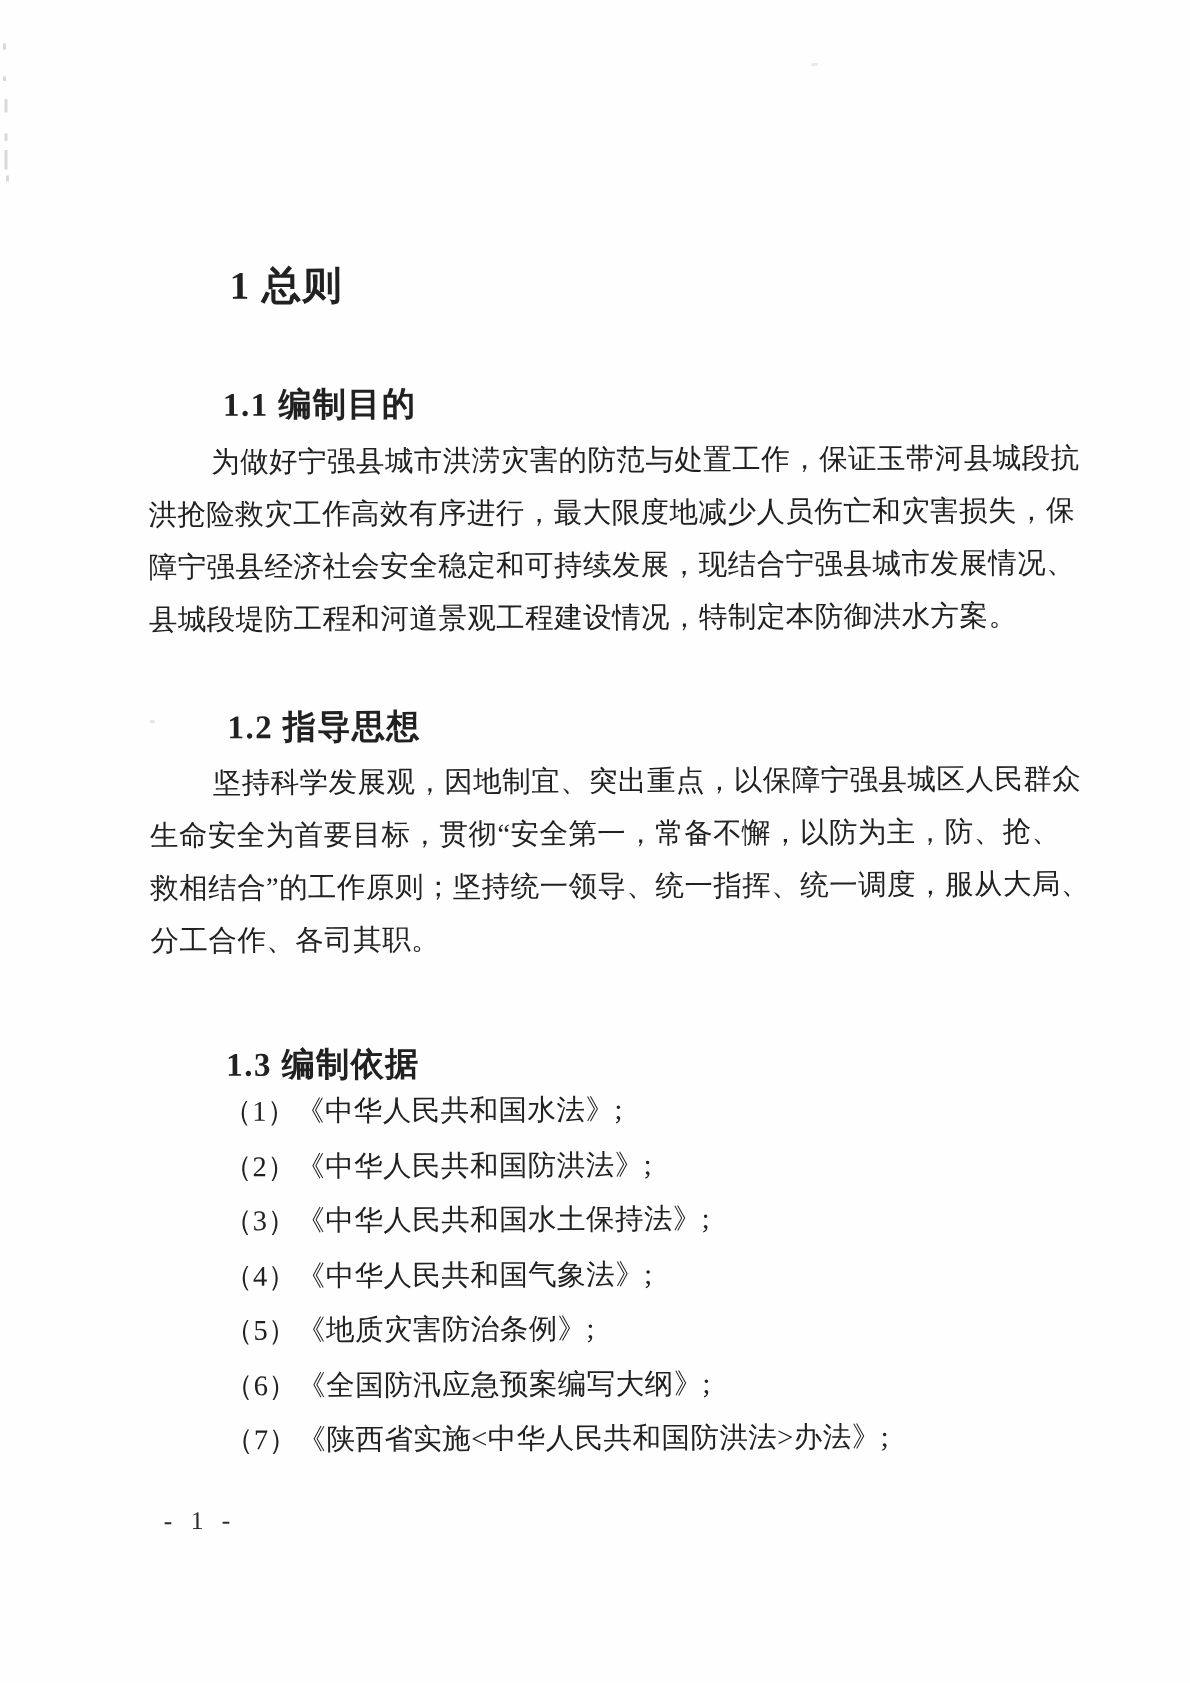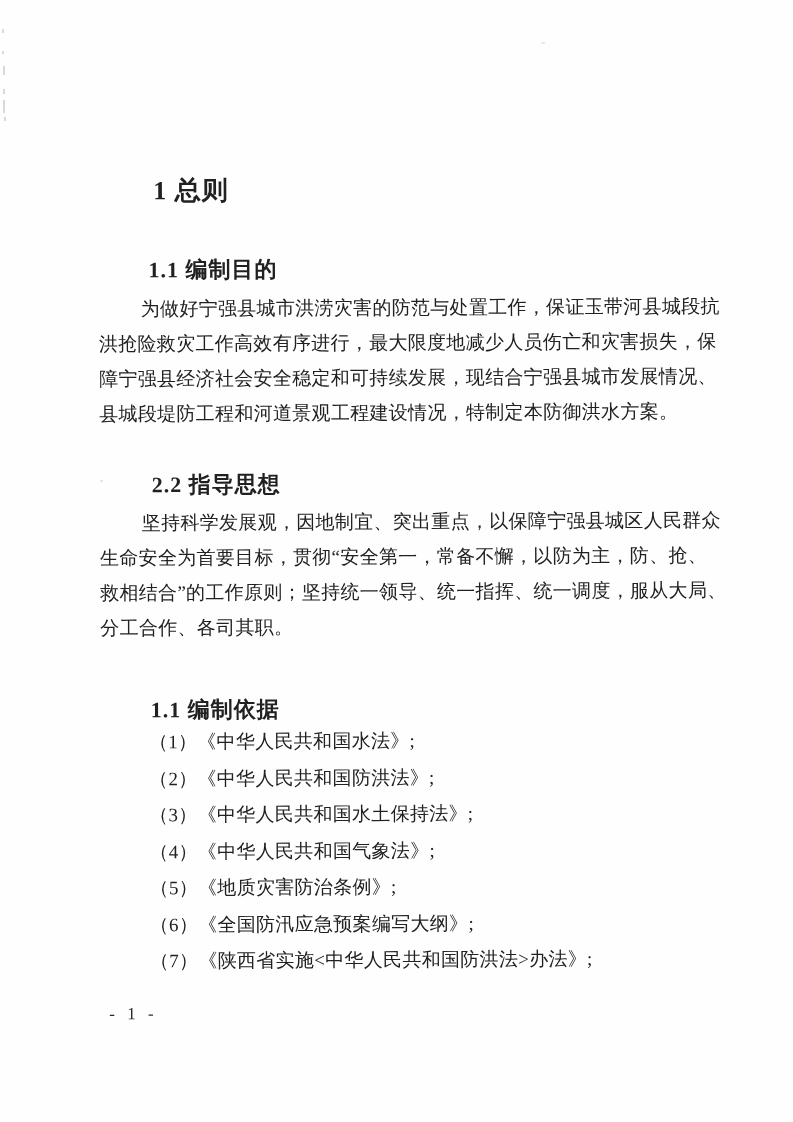--- a/index.html
+++ b/index.html
@@ -128,30 +128,30 @@
 
     <div class="section-heading" id="h-11">1.1 编制目的</div>
 
     <div class="para" id="para-1">
       <div class="line indent">为做好宁强县城市洪涝灾害的防范与处置工作，保证玉带河县城段抗</div>
       <div class="line">洪抢险救灾工作高效有序进行，最大限度地减少人员伤亡和灾害损失，保</div>
       <div class="line">障宁强县经济社会安全稳定和可持续发展，现结合宁强县城市发展情况、</div>
       <div class="line">县城段堤防工程和河道景观工程建设情况，特制定本防御洪水方案。</div>
     </div>
 
-    <div class="section-heading" id="h-12">2.2 指导思想</div>
+    <div class="section-heading" id="h-12">1.2 指导思想</div>
 
     <div class="para" id="para-2">
       <div class="line indent">坚持科学发展观，因地制宜、突出重点，以保障宁强县城区人民群众</div>
       <div class="line">生命安全为首要目标，贯彻“安全第一，常备不懈，以防为主，防、抢、</div>
       <div class="line">救相结合”的工作原则；坚持统一领导、统一指挥、统一调度，服从大局、</div>
       <div class="line">分工合作、各司其职。</div>
     </div>
 
-    <div class="section-heading" id="h-13">1.1 编制依据</div>
+    <div class="section-heading" id="h-13">1.3 编制依据</div>
 
     <div class="ref-list">
       <div class="item">（1）《中华人民共和国水法》;</div>
       <div class="item">（2）《中华人民共和国防洪法》;</div>
       <div class="item">（3）《中华人民共和国水土保持法》;</div>
       <div class="item">（4）《中华人民共和国气象法》;</div>
       <div class="item">（5）《地质灾害防治条例》;</div>
       <div class="item">（6）《全国防汛应急预案编写大纲》;</div>
       <div class="item">（7）《陕西省实施&lt;中华人民共和国防洪法&gt;办法》;</div>
     </div>

